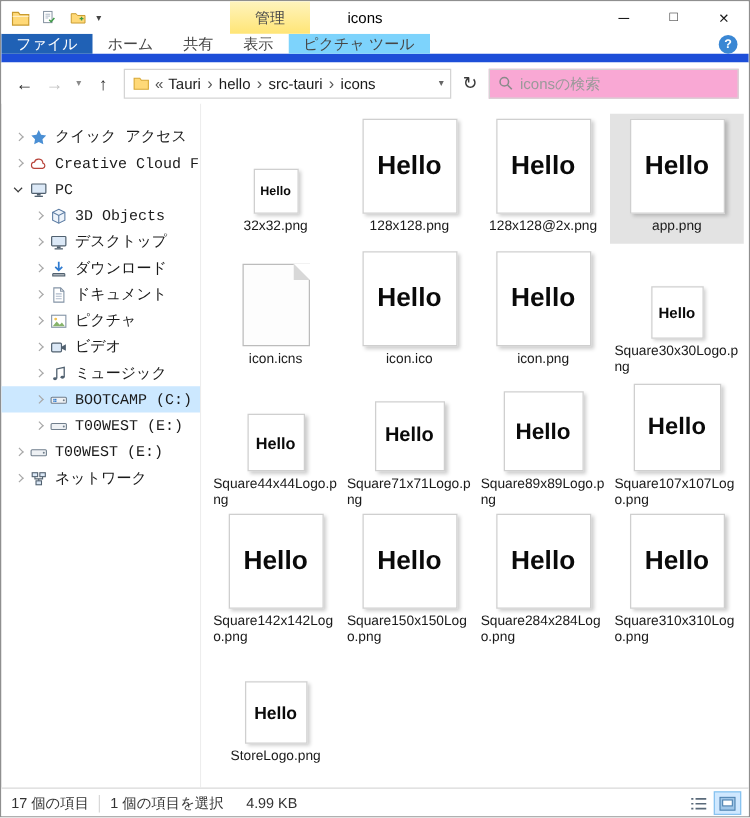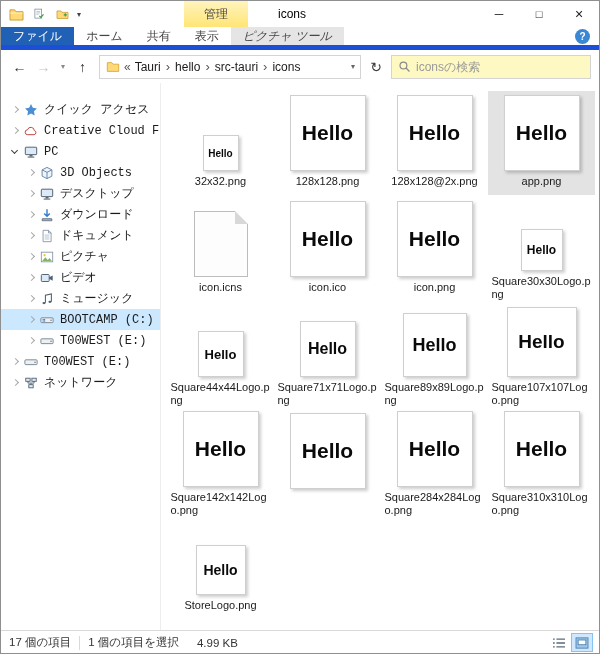--- a/index.html
+++ b/index.html
@@ -12,38 +12,38 @@
   .qicon{width:16px;height:16px;display:flex;align-items:center;justify-content:center;}
   .qat-caret{font-size:8px;color:#444;}
   .ctx-group{position:absolute;left:183px;top:0;width:64px;height:26px;background:linear-gradient(#fff4bd,#ffe576);display:flex;align-items:center;justify-content:center;font-size:12px;color:#4a4a4a;}
   .win-title{position:absolute;left:277px;top:0;height:26px;display:flex;align-items:center;font-size:12px;color:#000;}
   .caption{position:absolute;right:0;top:0;height:26px;display:flex;}
   .cap-btn{width:40px;height:26px;display:flex;align-items:center;justify-content:center;font-size:12px;color:#1a1a1a;}
   .cap-btn.max{font-size:11px;}
   .cap-btn.close{font-size:14px;}
 
   
-  .tabrow{height:23px;flex-shrink:0;display:flex;align-items:stretch;background:#fff;border-bottom:5px solid #1d4ed8;}
+  .tabrow{height:23px;flex-shrink:0;display:flex;align-items:stretch;background:#fff;border-bottom:7px solid #1d4ed8;}
   .tab{padding:0 12px;display:flex;align-items:center;font-size:12px;color:#464646;}
   .tab.file{background:#2061b5;color:#fff;}
-  .tab.contextual{background:#e5e5e5;font-style:italic;}
+  .tab.contextual{background:#7dd3fc;}
   .help-btn{margin-left:auto;margin-right:9px;align-self:center;width:15px;height:15px;border-radius:50%;background:#3a87d4;color:#fff;font-size:10px;font-weight:bold;display:flex;align-items:center;justify-content:center;}
 
   
   .addrrow{height:33px;flex-shrink:0;display:flex;align-items:center;padding:0 8px;gap:3px;background:#fff;}
   .nav-btn{width:21px;height:22px;display:flex;align-items:center;justify-content:center;font-size:14px;color:#2a2a2a;}
   .nav-btn.disabled{color:#c3c3c3;}
   .nav-btn.small{width:12px;font-size:8px;color:#8a8a8a;}
   .addr-box{flex:0 0 262px;height:24px;border:1px solid #d4d4d4;display:flex;align-items:center;padding:0 5px;gap:3px;background:#fff;margin-left:3px;}
   .crumb{font-size:12px;color:#1a1a1a;padding:0 1px;white-space:nowrap;}
   .crumb-sep{font-size:13px;color:#555;padding:0 1px;}
   .overflow-mark{font-size:12px;color:#555;}
   .addr-caret{margin-left:auto;color:#666;font-size:8px;}
   .refresh-btn{width:24px;height:22px;display:flex;align-items:center;justify-content:center;font-size:14px;color:#3a3a3a;}
-  .search-box{flex:1;height:24px;border:1px solid #d4d4d4;display:flex;align-items:center;padding:0 6px;gap:5px;background:#fef9c3;}
+  .search-box{flex:1;height:24px;border:1px solid #d4d4d4;display:flex;align-items:center;padding:0 6px;gap:5px;background:#f9a8d4;}
   .search-box input{border:none;outline:none;flex:1;font-size:12px;color:#333;font-family:inherit;background:transparent;min-width:0;}
   .search-box input::placeholder{color:#9a9a9a;}
 
   
   .main{flex:1;display:flex;min-height:0;}
   .sidebar{width:160px;flex-shrink:0;padding-top:16px;border-right:1px solid #ededed;overflow:hidden;font-family:Liberation Mono, monospace;}
   .side-item{height:21px;display:flex;align-items:center;white-space:nowrap;}
   .side-item.lvl0{padding-left:8px;}
   .side-item.lvl1{padding-left:24px;}
   .side-item.selected{background:#cce8ff;}
@@ -425,20 +425,21 @@
               </div>
             </div>
           <div class="flabel">Square142x142Logo.png</div>
         </div>
         <div class="tile">
           <div class="thumbzone">
               <div class="thumb t-xl">
                 <span>Hello</span>
               </div>
             </div>
+          <div class="flabel">Square150x150Logo.png</div>
         </div>
         <div class="tile">
           <div class="thumbzone">
               <div class="thumb t-xl">
                 <span>Hello</span>
               </div>
             </div>
           <div class="flabel">Square284x284Logo.png</div>
         </div>
         <div class="tile">

